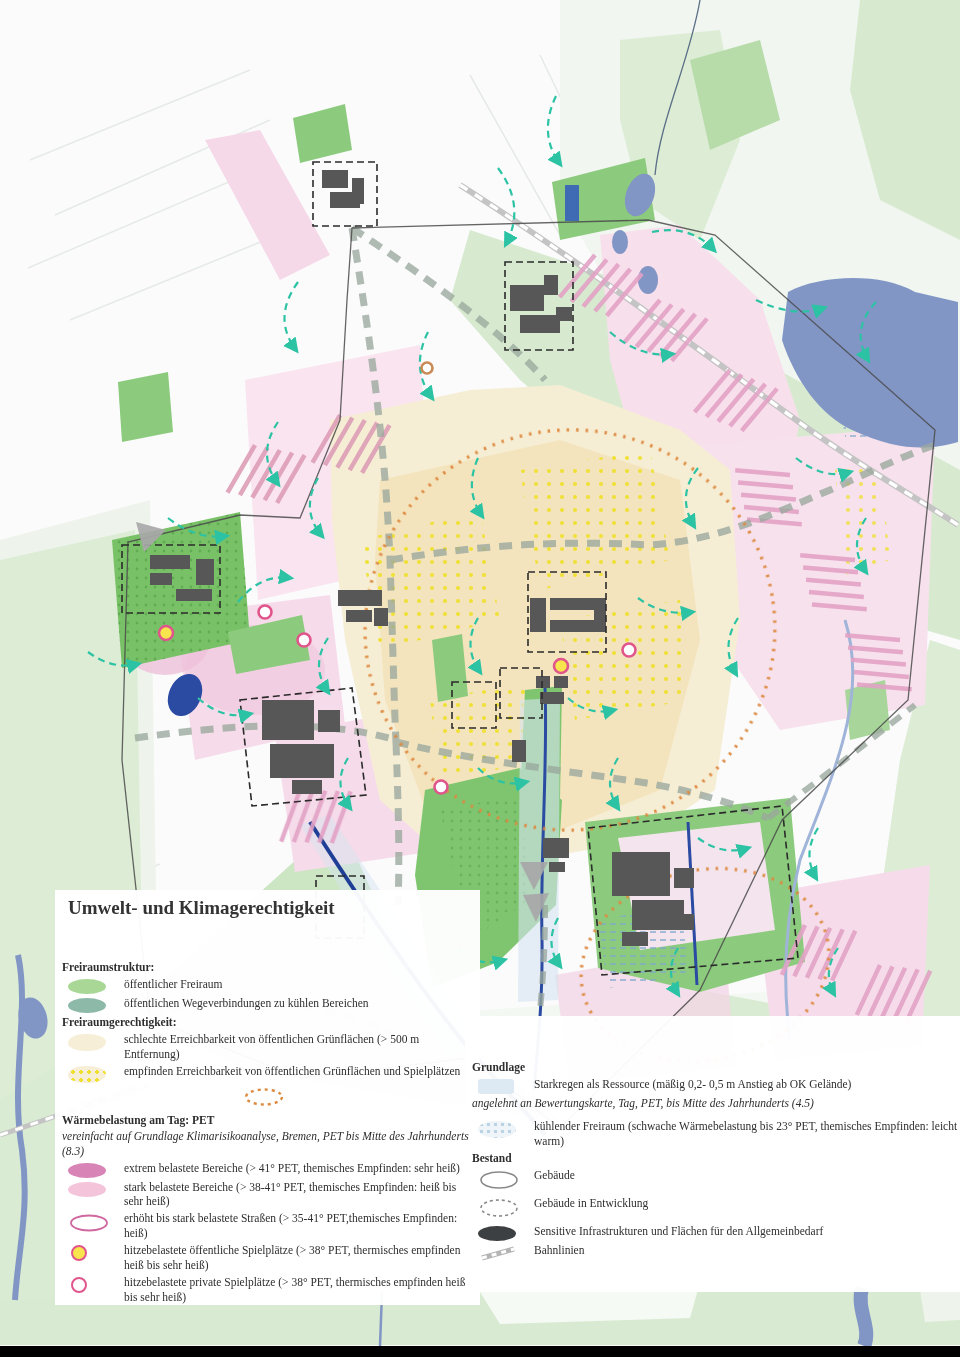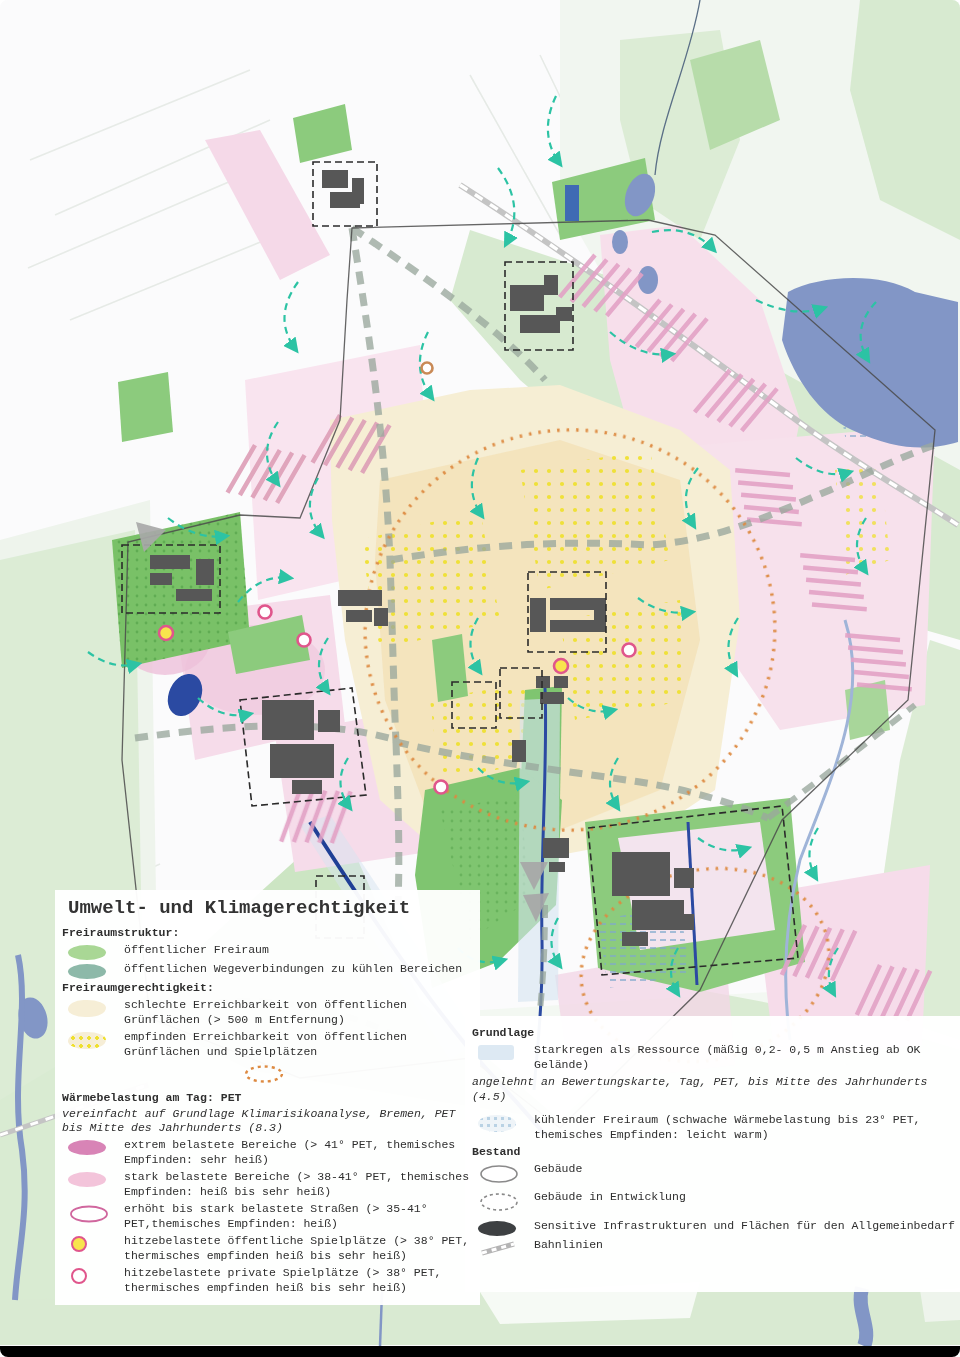--- a/index.html
+++ b/index.html
@@ -1,20 +1,20 @@
 <!DOCTYPE html>
 <html><head>
 <meta charset="utf-8">
 <style>
   html,body{margin:0;padding:0;background:#ffffff;}
   .canvas{position:relative;width:960px;height:1357px;overflow:hidden;background:#fbfbfc;
-          font-family:Liberation Mono, monospace;color:#2e2e2e;border-radius:8px;}
+          font-family:Liberation Serif, serif;color:#2e2e2e;}
   .map-svg{position:absolute;left:0;top:0;}
   .page-title{position:absolute;left:68px;top:897px;font-size:19px;font-weight:bold;color:#333;}
-  .legend{position:absolute;font-size:11.5px;line-height:1.3;}
+  .legend{position:absolute;font-size:11.5px;line-height:1.3;margin-top:34px;}
   .legend-left{left:62px;top:924px;width:412px;}
   .legend-right{left:472px;top:1024px;width:486px;}
   .hdr{font-weight:bold;margin:2px 0 1px 0;}
   .note{font-style:italic;margin:1px 0;}
   .row{display:flex;align-items:flex-start;margin:2px 0;justify-content:center;}
   .swcell{flex:0 0 62px;padding:2px 0 0 6px;box-sizing:border-box;}
   .txt{flex:1;}
   
   .ell{display:block;width:38px;height:15px;border-radius:50%;}
   .sw-public-open{background:#a9d795;}

